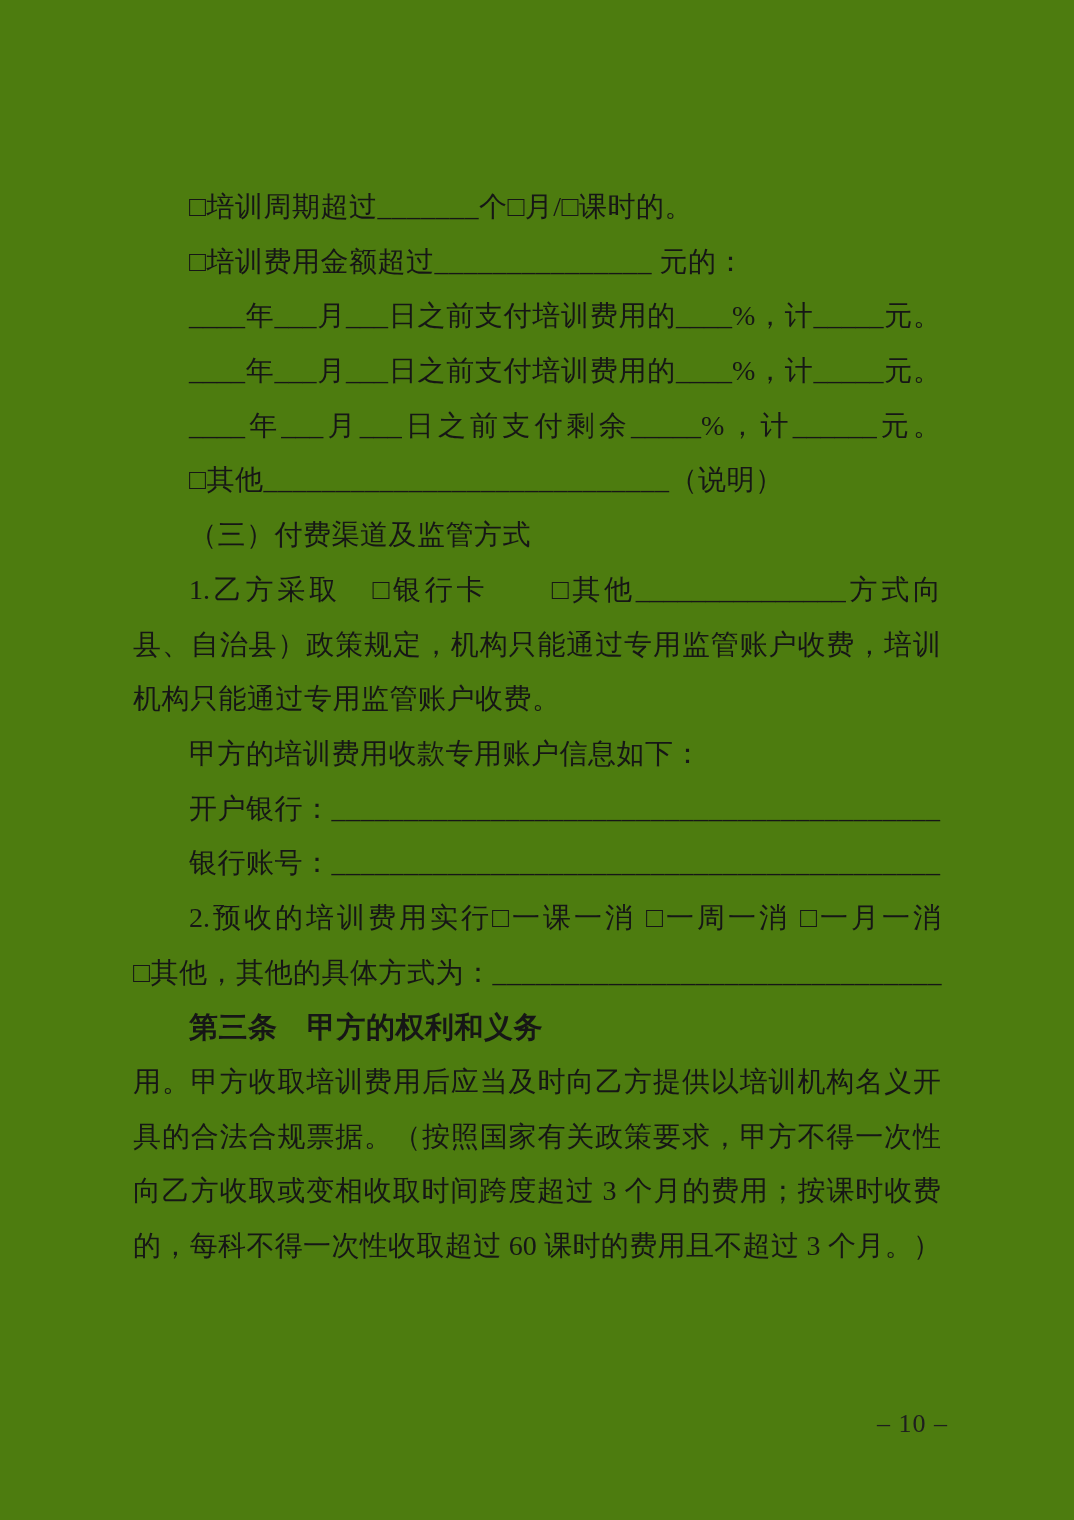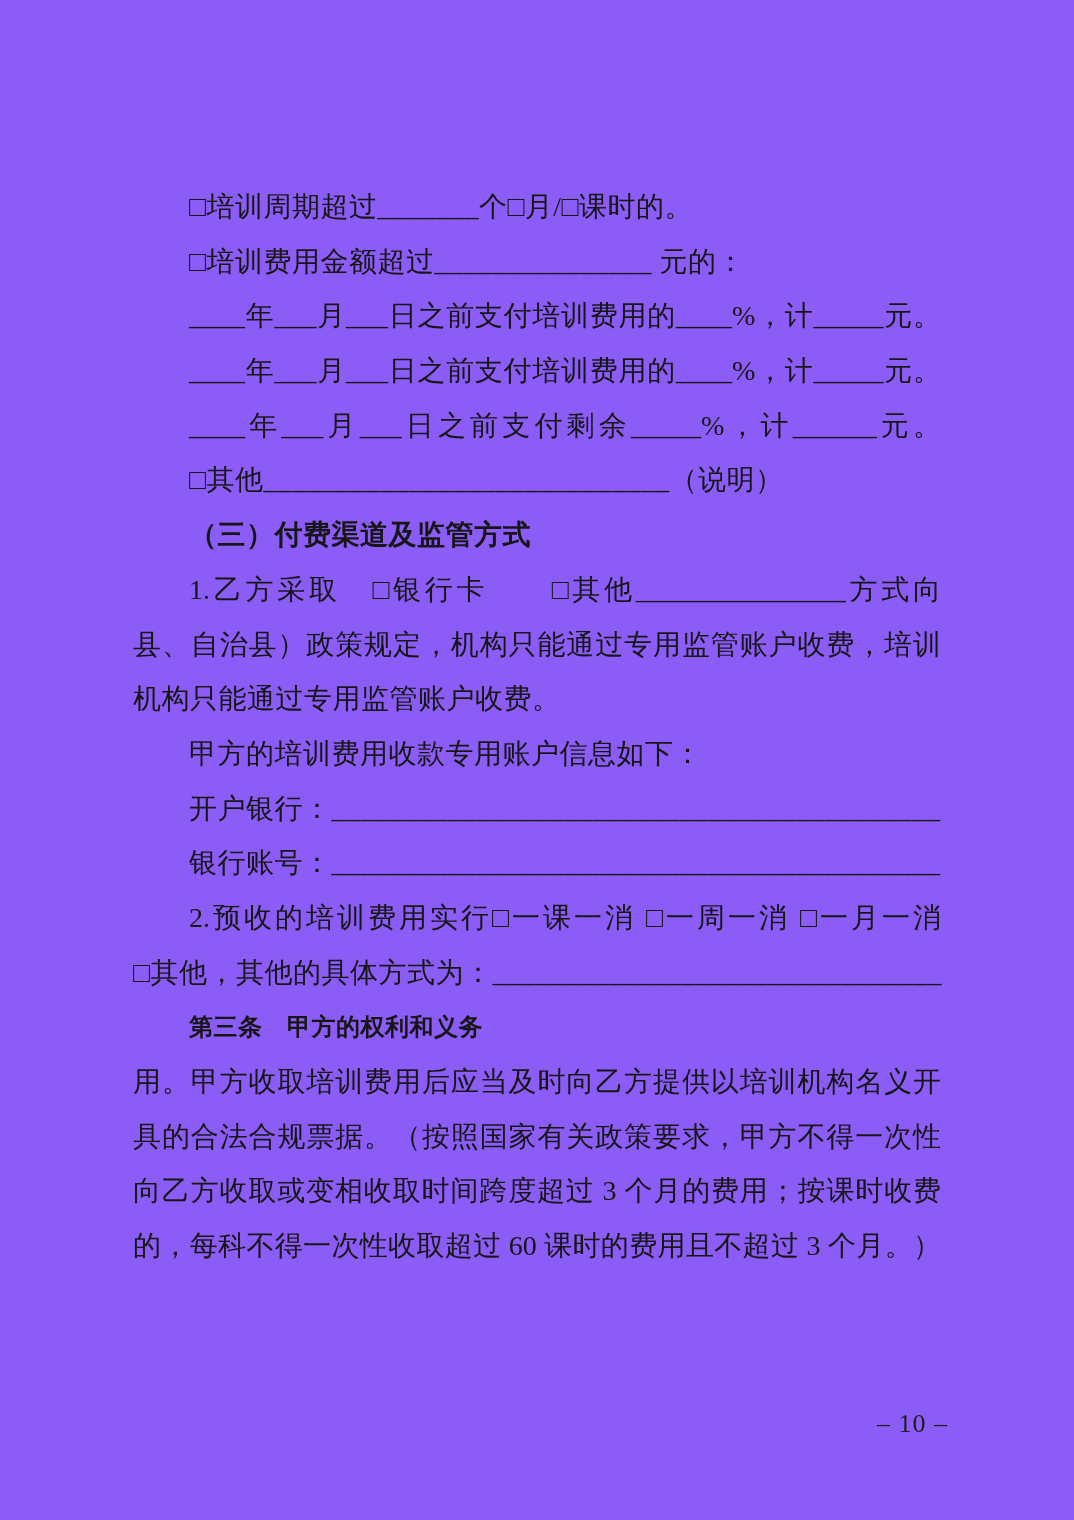--- a/index.html
+++ b/index.html
@@ -4,21 +4,21 @@
 <style>
   html, body {
     margin: 0;
     padding: 0;
     background: #ffffff;
   }
   .page {
     position: relative;
     width: 1074px;
     height: 1520px;
-    background: #8b5cf6;
+    background: #4d7c0f;
     overflow: hidden;
     font-family: "Liberation Serif", "DejaVu Serif", serif;
     color: #161616;
   }
   .content {
     position: absolute;
     left: 133px;
     top: 180px;
     width: 808px;
   }
@@ -32,26 +32,26 @@
   .indent {
     padding-left: 56px;
   }
   .justify {
     white-space: normal;
     text-align: justify;
     text-align-last: justify;
     letter-spacing: 0px;
   }
   .sec-head {
-    font-weight: bold;
+    font-weight: normal;
   }
   .chapter-head {
     font-family: "DejaVu Sans", "Liberation Sans", sans-serif;
     font-weight: bold;
-    font-size: 24px;
+    font-size: 29px;
   }
   .page-number {
     position: absolute;
     top: 1360px;
     right: 126px;
     font-size: 26px;
     line-height: 40px;
     color: #1e1e1e;
     letter-spacing: 1px;
     margin-top: 44px;

